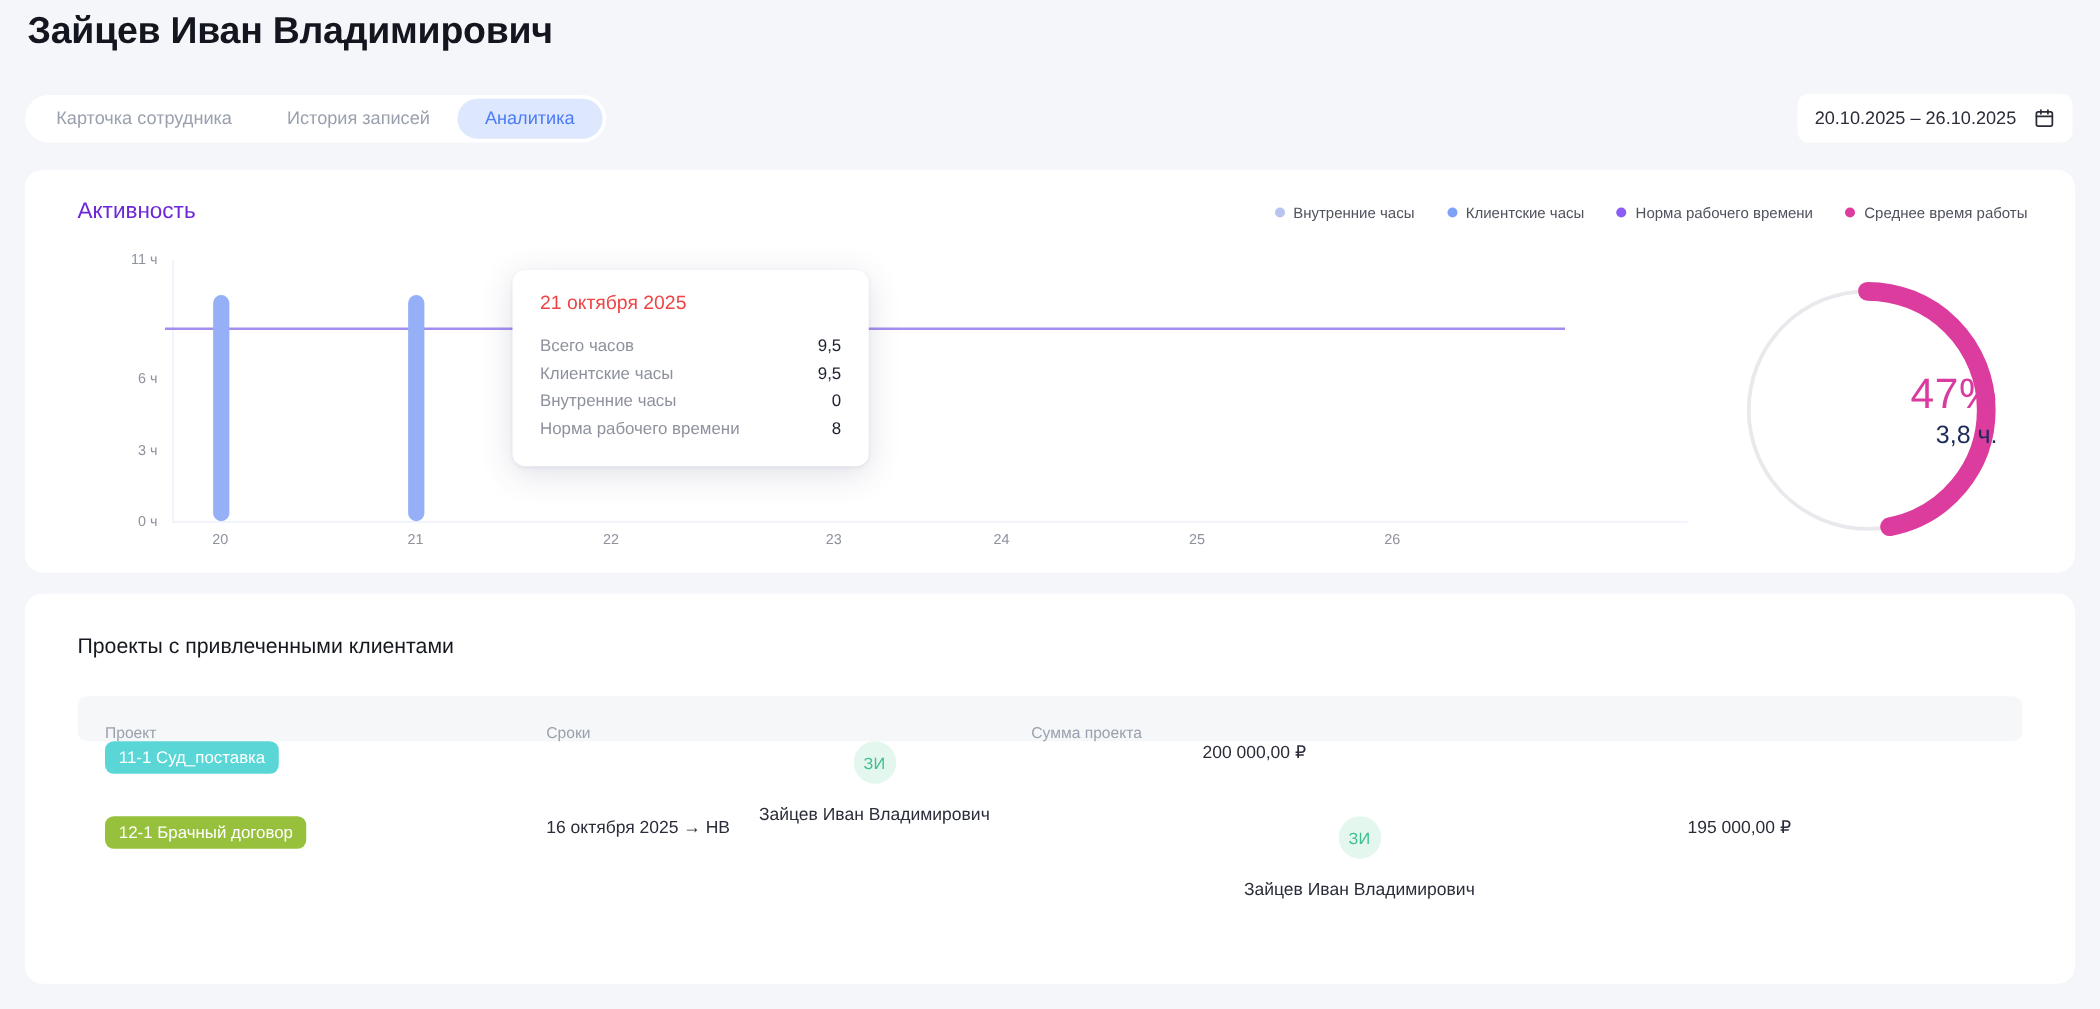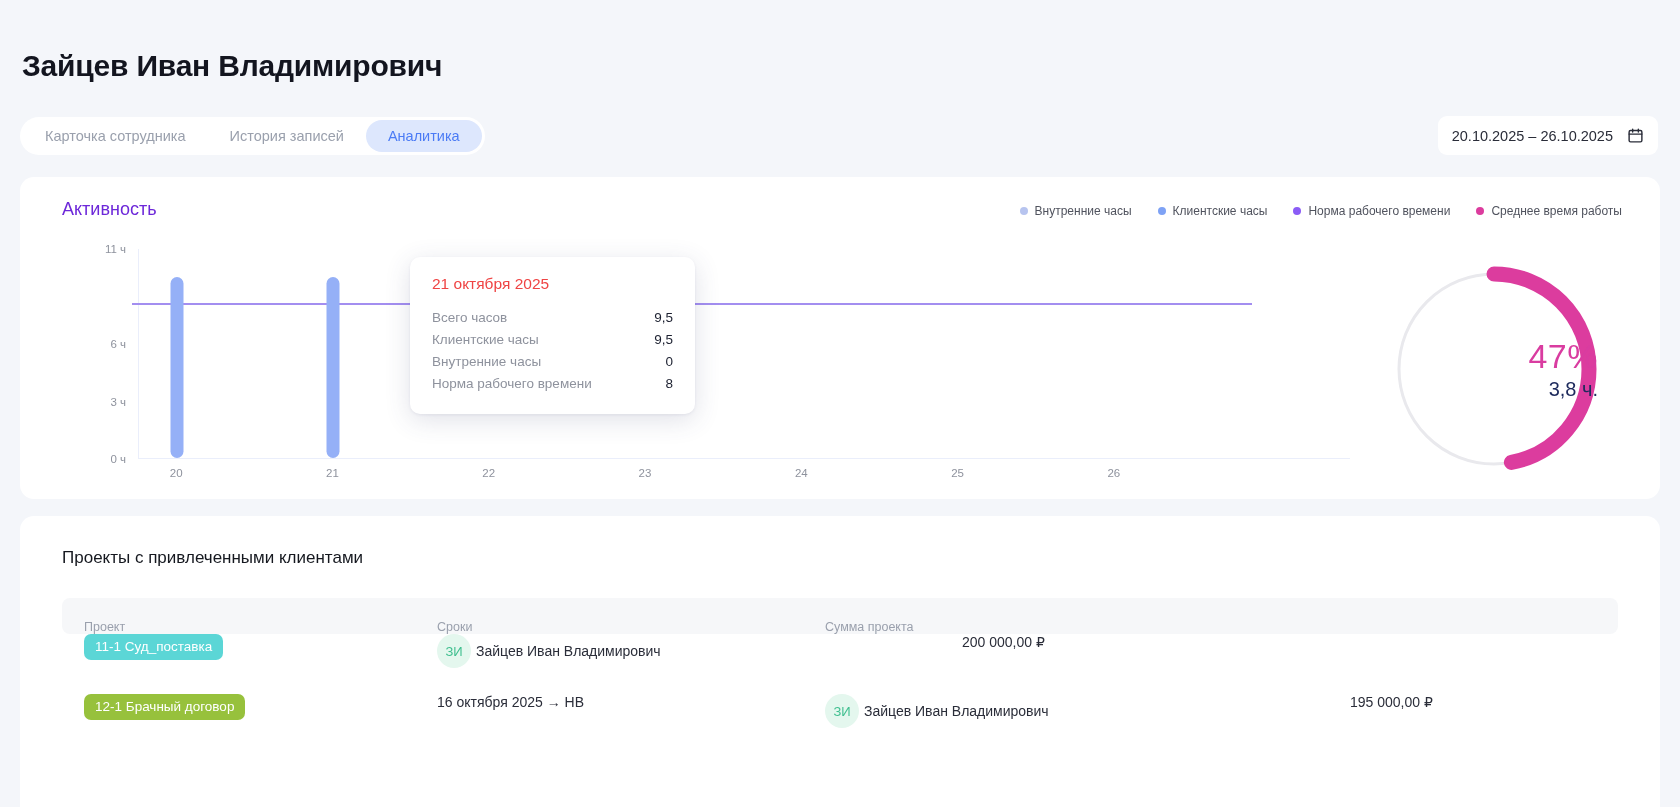--- a/index.html
+++ b/index.html
@@ -3,21 +3,21 @@
 <meta charset="utf-8">
 <style>
   * { box-sizing: border-box; margin: 0; padding: 0; }
   html, body {
     width: 1680px; height: 807px;
     background: #f4f6fa;
     font-family: "Liberation Sans", "DejaVu Sans", sans-serif;
     color: #1a1d29;
     overflow: hidden;
   }
-  .page { position: relative; width: 1680px; height: 715px; margin-top: 41px; }
+  .page { position: relative; width: 1680px; height: 715px; }
 
   
   .page-title {
     position: absolute; left: 22px; top: 8px;
     font-size: 30px; font-weight: 700; letter-spacing: -0.2px;
     color: #13151f;
   }
 
   .tabbar {
     position: absolute; left: 20px; top: 76px;
@@ -139,21 +139,21 @@
 
   .tag {
     display: inline-block;
     padding: 5px 11px 6px 11px;
     border-radius: 7px;
     font-size: 13.5px;
     color: #ffffff;
     white-space: nowrap;
   }
   .cell-text { font-size: 14px; color: #2a2d39; }
-  .owner { display: flex; align-items: center; gap: 5px; }
+  .owner { display: flex; align-items: center; gap: 16px; flex-direction: column; }
   .avatar {
     width: 34px; height: 34px; border-radius: 50%;
     background: #e4f7ee; color: #3fbf8f;
     display: flex; align-items: center; justify-content: center;
     font-size: 13px; flex: none;
   }
   .amount { font-size: 14px; color: #2a2d39; }
 </style>
 </head>
 <body>
@@ -211,21 +211,21 @@
         </div>
       <div class="plot" id="plot">
         <div class="norm-line" id="norm-line" style="bottom: 152.727px; background: rgb(163, 142, 240); width: 1120px;"></div>
       <div class="bar" style="left: 38.1429px; height: 181.364px; background: rgb(149, 176, 247);"></div>
           <div class="bar" style="left: 194.429px; height: 181.364px; background: rgb(149, 176, 247);"></div>
         </div>
       <div class="x-labels" id="x-labels">
           <div class="x-label" style="left: 38.1429px;">20</div>
           <div class="x-label" style="left: 194.429px;">21</div>
           <div class="x-label" style="left: 350.714px;">22</div>
-          <div class="x-label" style="left: 507px;">23</div>
+          <div class="x-label" style="left: 529px;">23</div>
           <div class="x-label" style="left: 663.286px;">24</div>
           <div class="x-label" style="left: 819.571px;">25</div>
           <div class="x-label" style="left: 975.857px;">26</div>
         </div>
     </div>
 
     <div class="tooltip">
       <div class="tt-title">21 октября 2025</div>
       <div class="tt-row">
         <span class="tt-key">Всего часов</span>

